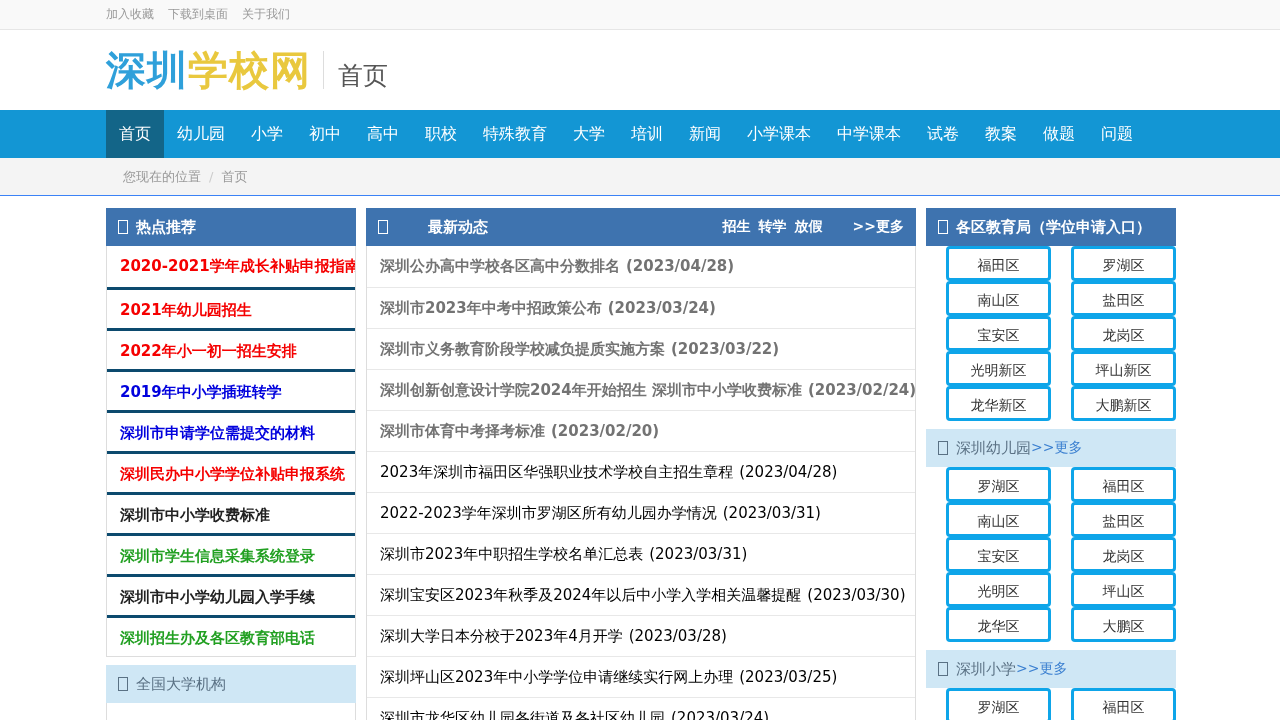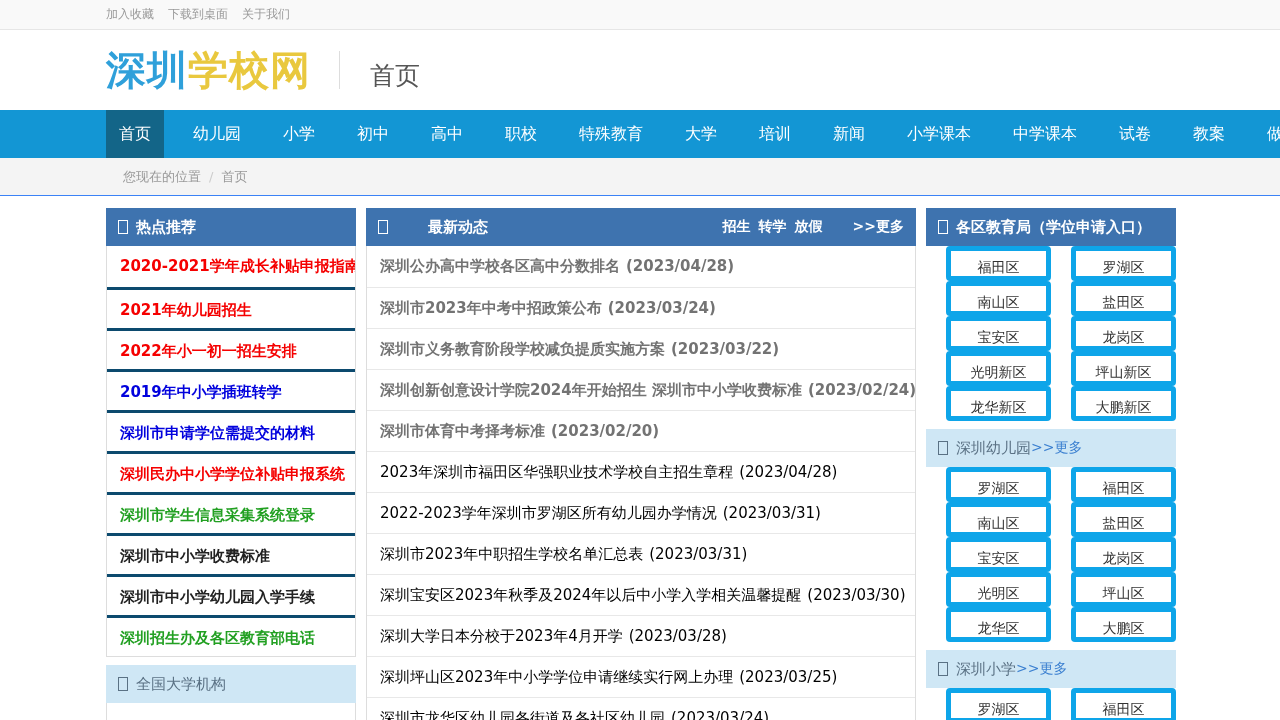--- a/index.html
+++ b/index.html
@@ -1,18 +1,18 @@
 <!DOCTYPE html>
 <html><head>
 <meta charset="utf-8">
 <style>
   * { box-sizing: border-box; margin: 0; padding: 0; }
   html, body { width: 1280px; height: 720px; overflow: hidden; }
   body { background: #e2e2e2; font-family: "DejaVu Sans", sans-serif; }
-  .wrap { width: 1104px; margin: 0 auto; padding: 0 16px 0 18px; gap: 16px; }
+  .wrap { width: 1104px; margin: 0 auto; padding: 0 16px 0 18px; }
 
   
   .topbar { background: #f9f9f9; border-bottom: 1px solid #e6e6e6; height: 30px; }
   .topbar .wrap { display: flex; justify-content: flex-start; gap: 14px; line-height: 29px; }
   .topbar a { font-size: 12px; color: #999; text-decoration: none; }
 
   
   .siteheader { background: #fff; height: 80px; }
   .siteheader .wrap { display: flex; align-items: center; height: 80px; }
   .logo { font-size: 40px; font-weight: bold; letter-spacing: 1px; cursor: pointer; }
@@ -68,21 +68,21 @@
   .nh-right a.more-white { margin-left: 30px; }
   .news-item { height: 41px; line-height: 40px; padding-left: 13px; font-size: 15px; color: #000000;
                border-top: 1px solid #e8e8e8; white-space: nowrap; overflow: hidden; cursor: pointer; }
   .news-item:first-child { border-top: none; }
   .news-item.highlight { color: #737373; font-weight: bold; }
   .news-item .date { margin-left: 6px; }
 
   
   .cell-grid { display: grid; grid-template-columns: 1fr 1fr; }
   .cell { height: 35px; line-height: 33px; text-align: center; font-size: 14px; color: #333;
-          background: #fff; border: 5px solid #0ea5e9; border-radius: 4px; cursor: pointer; margin-left: 20px; }
+          background: #fff; border: 3px solid #0ea5e9; border-radius: 4px; cursor: pointer; margin-left: 20px; }
   .mt8 { margin-top: 8px; }
 </style>
 </head>
 <body>
 
 <div class="topbar">
   <div class="wrap">
     <a href="#">加入收藏</a>
     <a href="#">下载到桌面</a>
     <a href="#">关于我们</a>
@@ -134,22 +134,22 @@
         <span class="tofu"></span>
         <span>热点推荐</span>
       </div>
       <div class="panel-body">
         <div class="hot-item c-red">2020-2021学年成长补贴申报指南</div>
         <div class="hot-item c-red">2021年幼儿园招生</div>
         <div class="hot-item c-red">2022年小一初一招生安排</div>
         <div class="hot-item c-blue">2019年中小学插班转学</div>
         <div class="hot-item c-blue">深圳市申请学位需提交的材料</div>
         <div class="hot-item c-red">深圳民办中小学学位补贴申报系统</div>
+        <div class="hot-item c-black">深圳市中小学收费标准</div>
         <div class="hot-item c-green">深圳市学生信息采集系统登录</div>
-        <div class="hot-item c-black">深圳市中小学收费标准</div>
         <div class="hot-item c-black">深圳市中小学幼儿园入学手续</div>
         <div class="hot-item c-green">深圳招生办及各区教育部电话</div>
       </div>
 
       <div class="light-header mt8">
         <span class="lh-left">
           <span class="tofu"></span>
           <span>全国大学机构</span>
         </span>
       </div>

